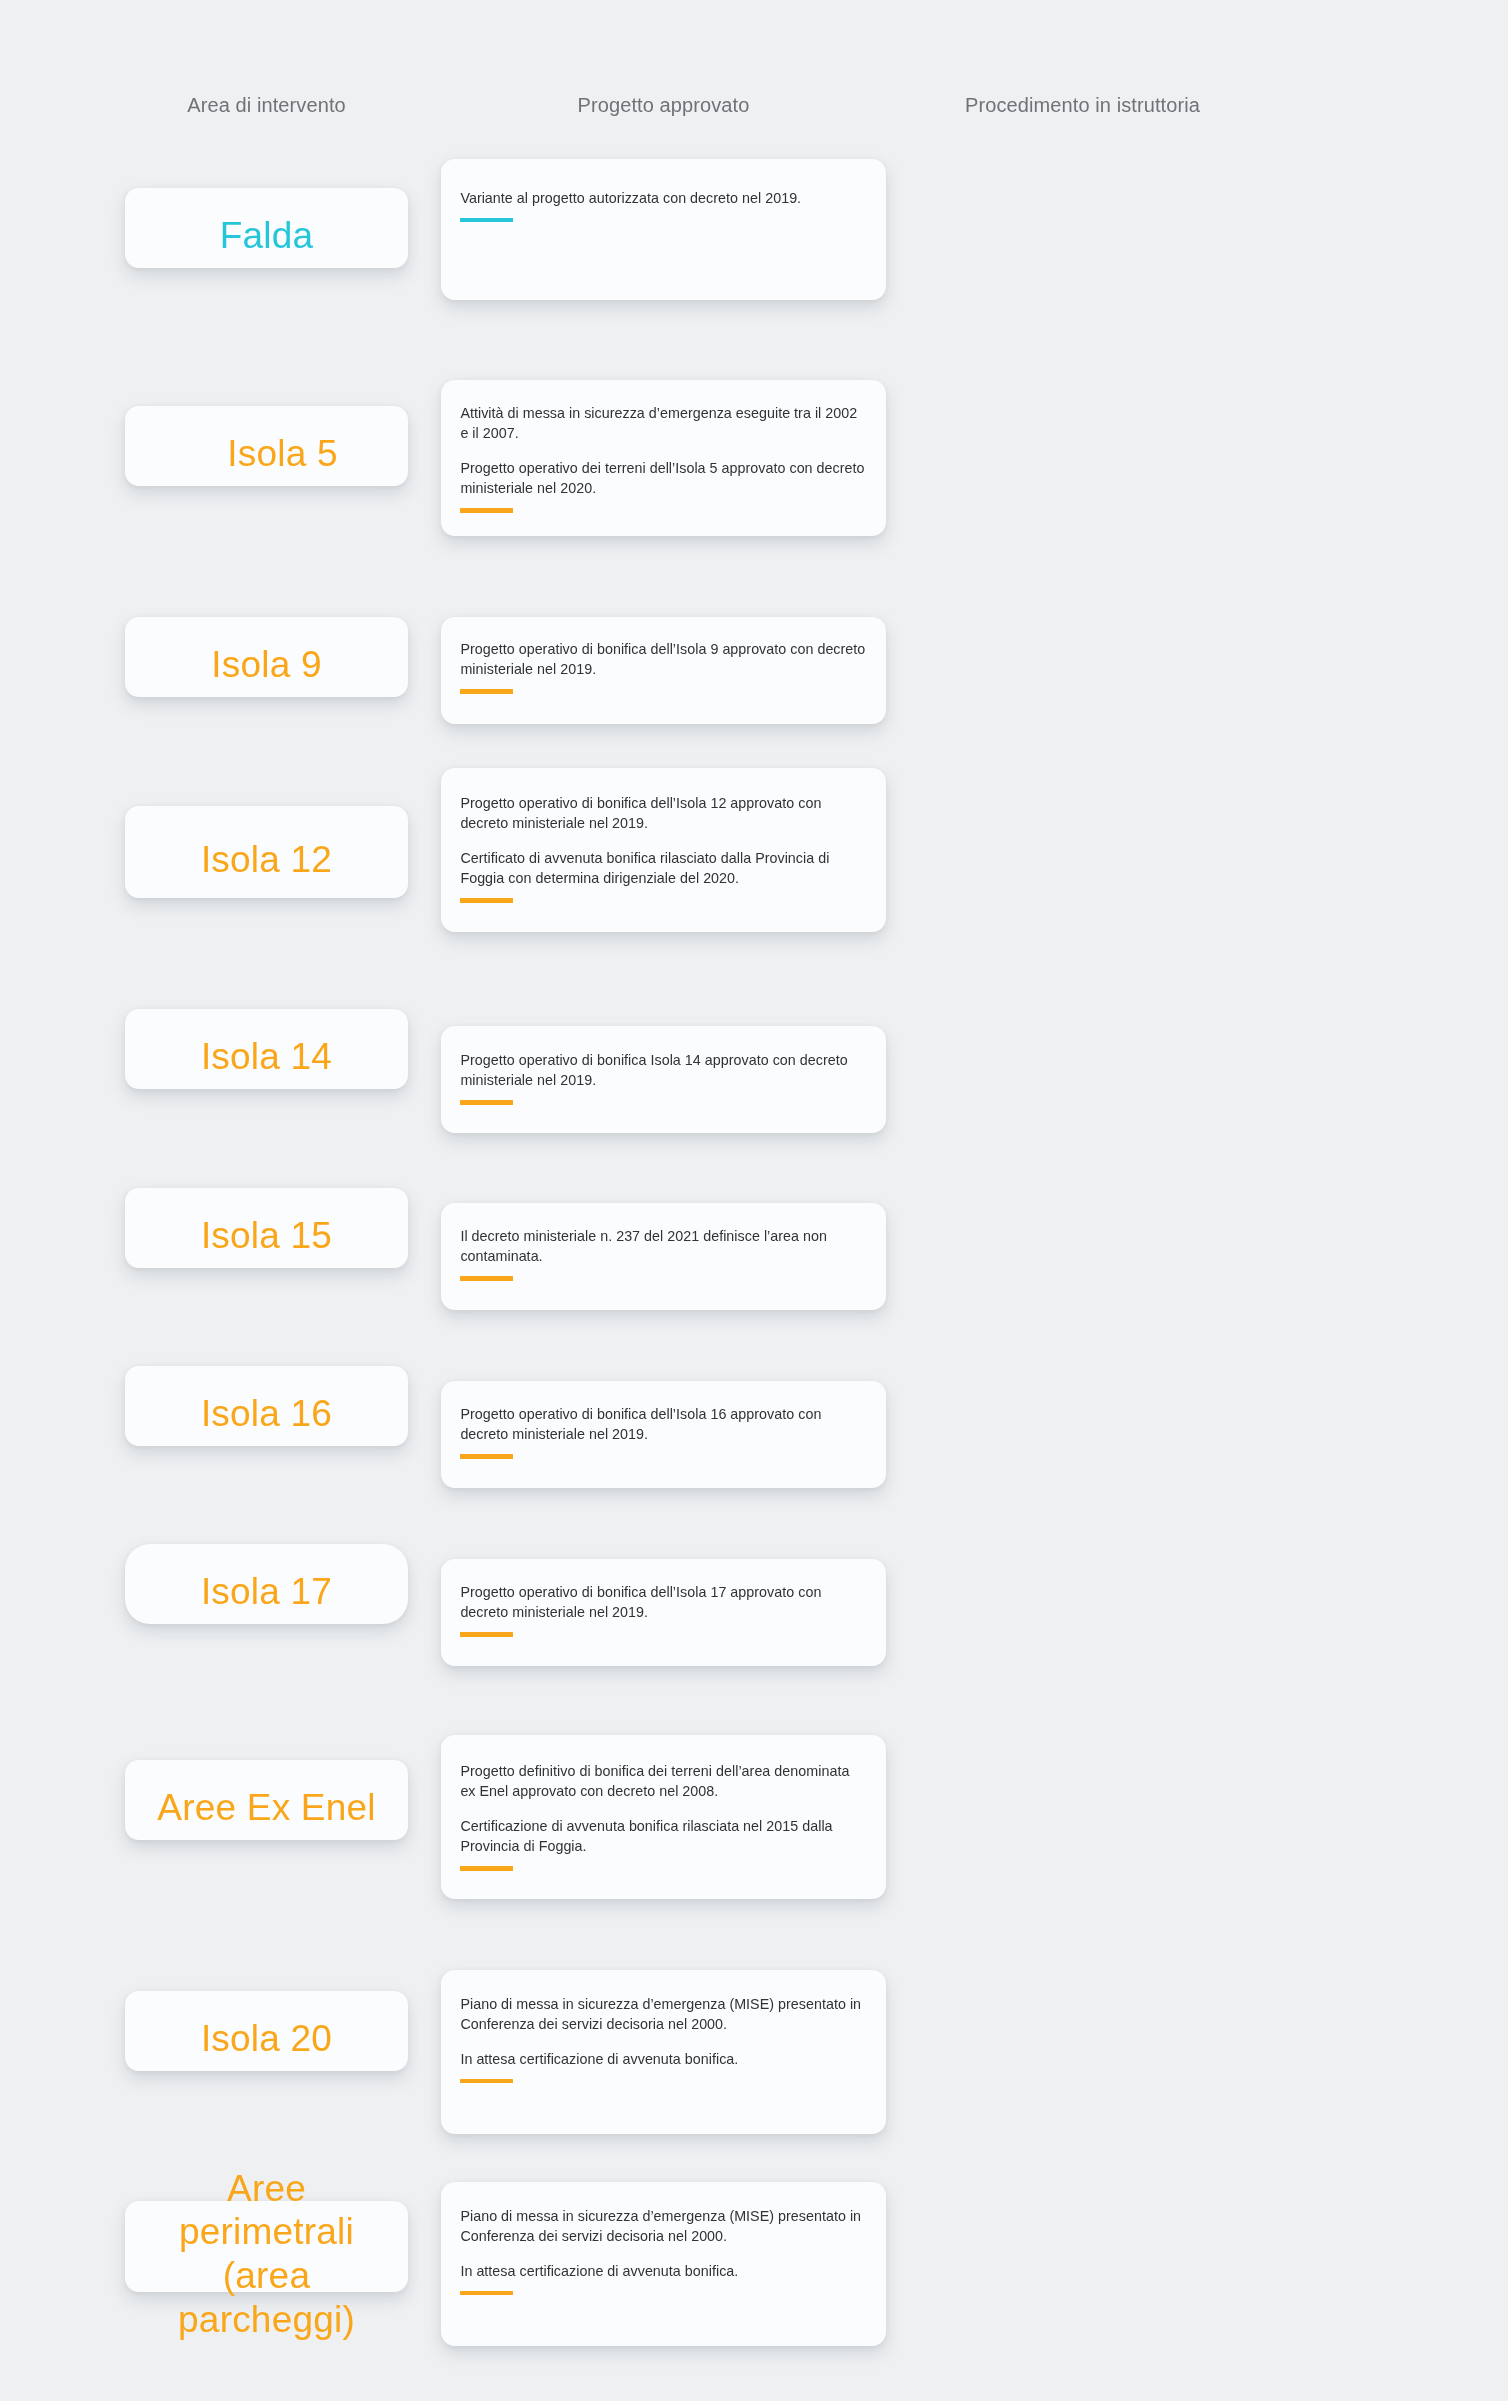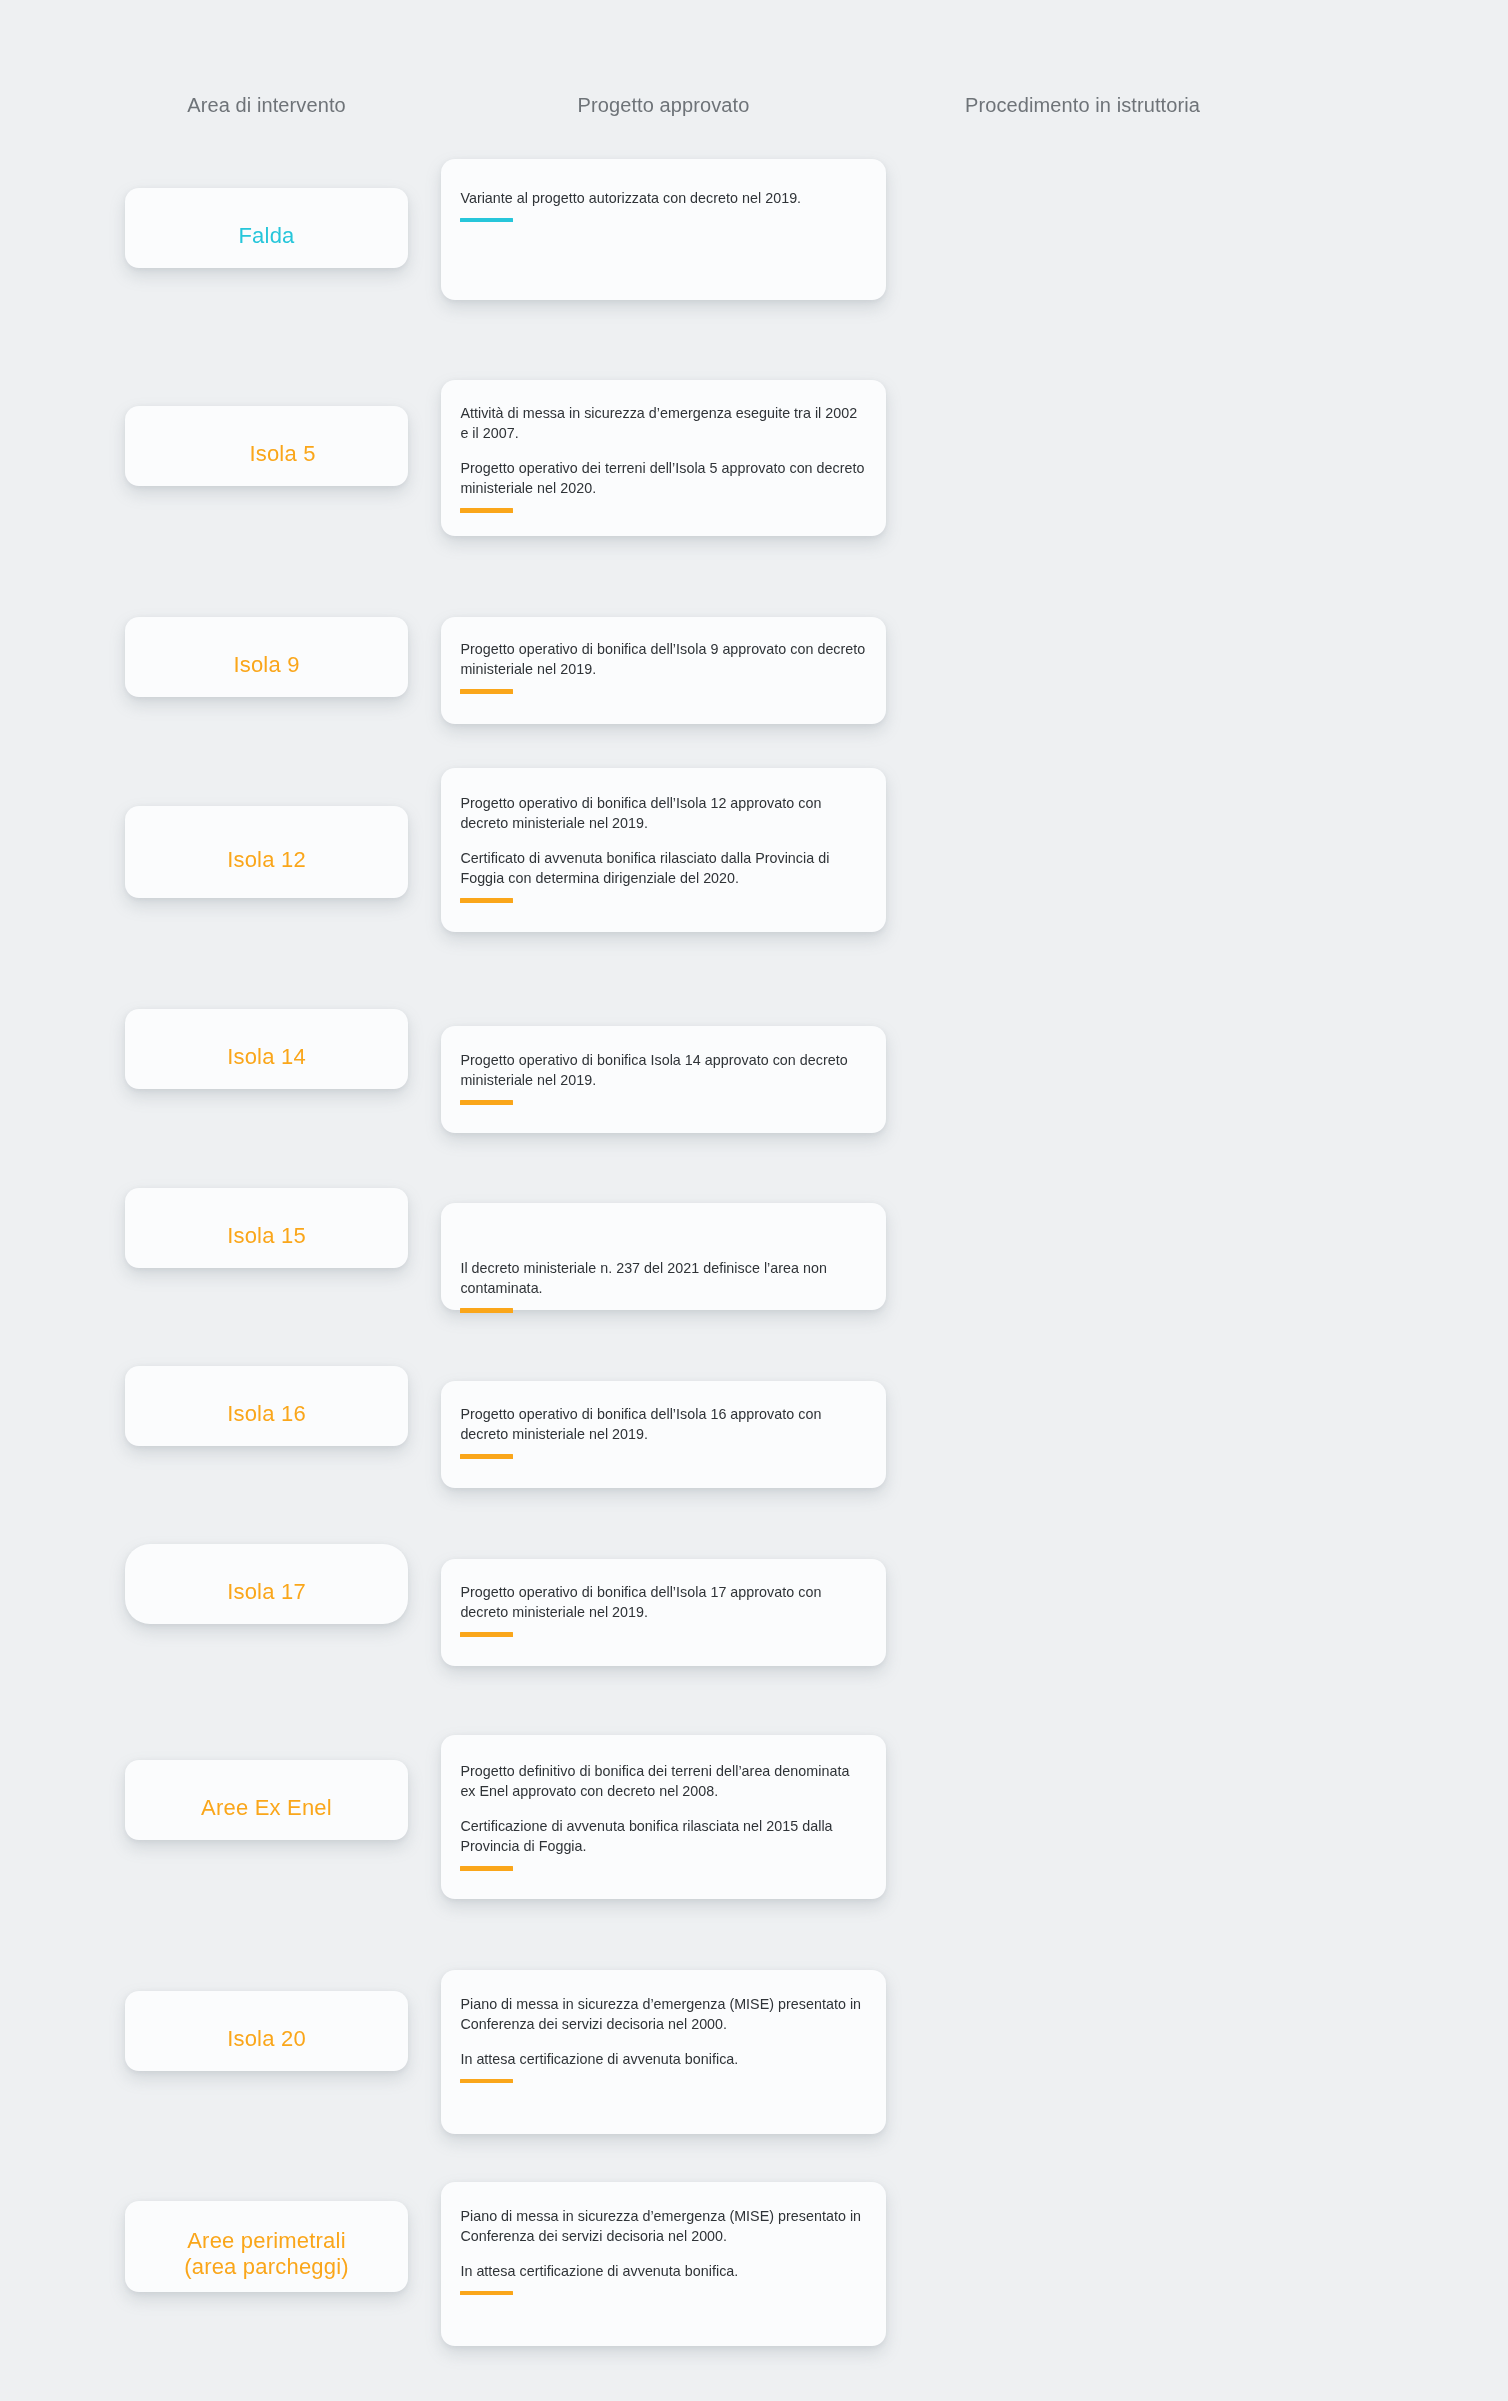--- a/index.html
+++ b/index.html
@@ -57,21 +57,21 @@
     background: #fbfcfd;
     border-radius: 14px;
     box-shadow: 0 7.5px 16px rgba(120,130,140,0.22),
                 0 1.6px 4.3px rgba(120,130,140,0.10);
     display: flex;
     align-items: center;
     justify-content: center;
     text-align: center;
   }
   .label-text {
-    font-size: 22px;
+    font-size: 37px;
     font-weight: 400;
     line-height: 1.18;
     letter-spacing: 0.2px;
     padding: 0 9.7px;
     margin-top: 15px;
   }
 
   
   .content-card {
     position: absolute;
@@ -182,21 +182,21 @@
           <div class="accent-bar" style="background: rgb(250, 166, 26);"></div>
         </div>
       </div>
       <div style="position: absolute; left: 965px; width: 410px; top: 1026px; height: 107px;"><span></span></div>
     </div>
     <div class="row">
       <div class="label-card" style="top: 1188px; height: 80px;">
         <div class="label-text" style="color: rgb(250, 166, 26); white-space: pre-line;">Isola 15</div>
       </div>
       <div class="content-card" style="top: 1203px; height: 107px;">
-        <div class="content-inner" style="top: 23px; margin-top: 32px;">
+        <div class="content-inner" style="top: 23px;">
           <p class="para">Il decreto ministeriale n. 237 del 2021 definisce l’area non contaminata.</p>
           <div class="accent-bar" style="background: rgb(250, 166, 26);"></div>
         </div>
       </div>
       <div style="position: absolute; left: 965px; width: 410px; top: 1203px; height: 107px;"><span></span></div>
     </div>
     <div class="row">
       <div class="label-card" style="top: 1366px; height: 80px;">
         <div class="label-text" style="color: rgb(250, 166, 26); white-space: pre-line;">Isola 16</div>
       </div>

